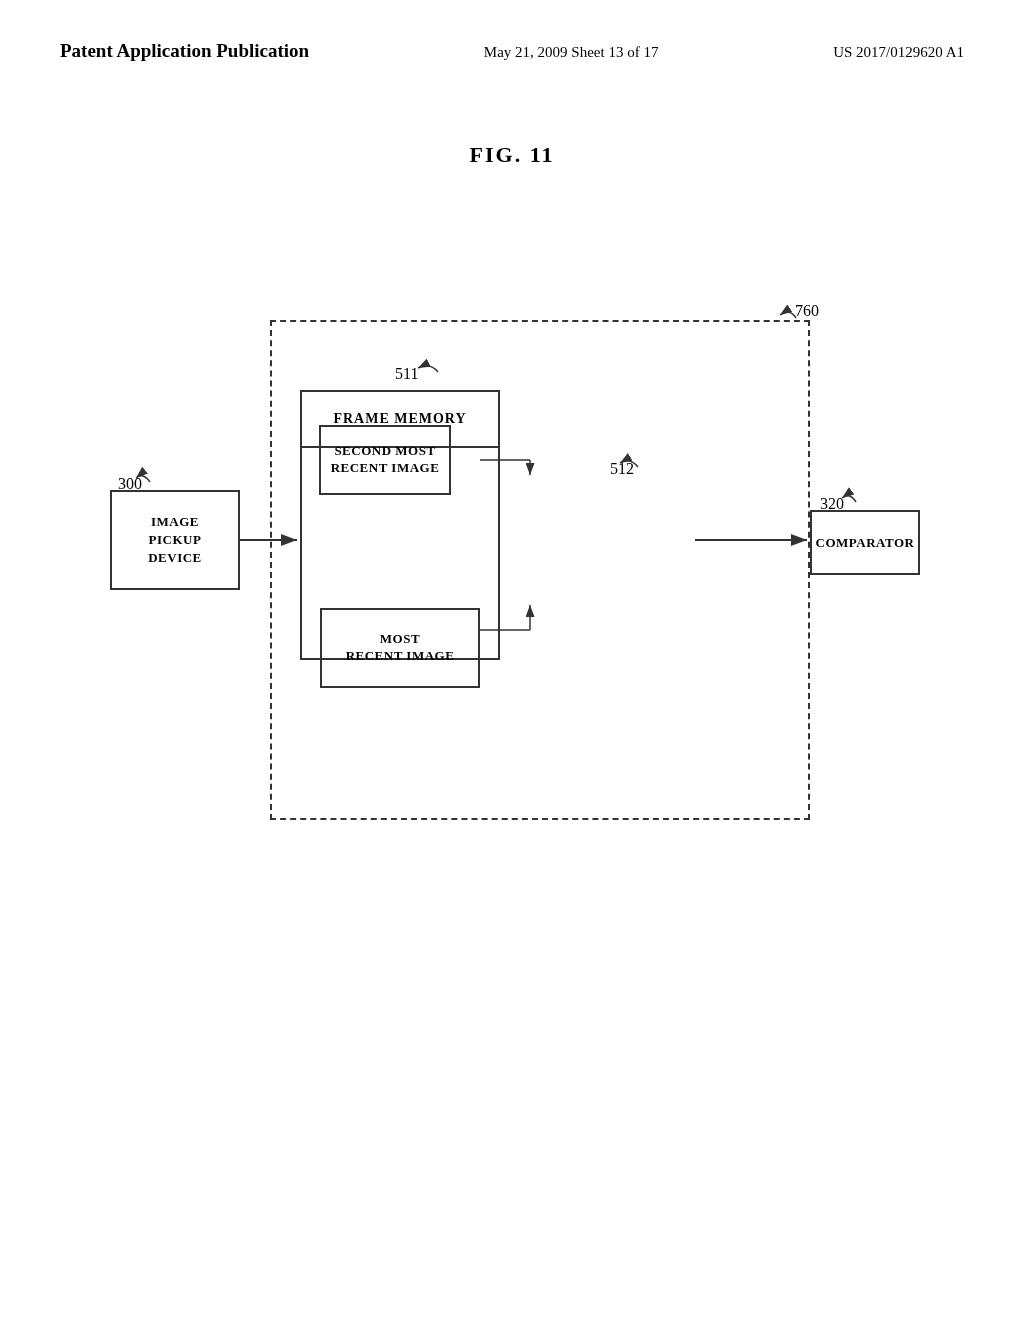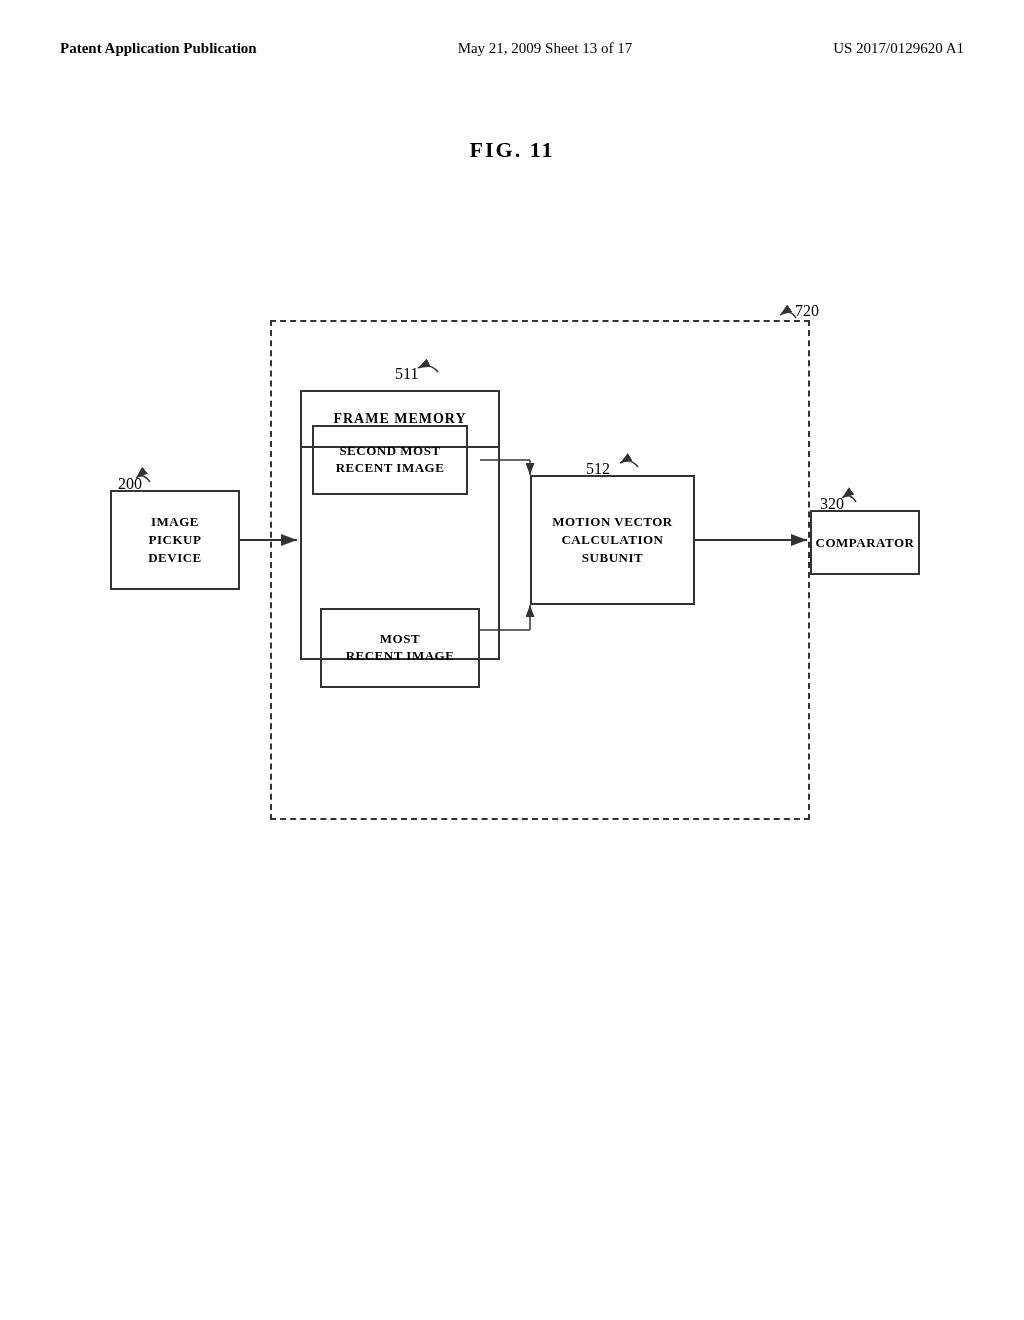--- a/index.html
+++ b/index.html
@@ -16,21 +16,21 @@
     .header {
       display: flex;
       justify-content: space-between;
       align-items: baseline;
       padding: 40px 60px 0 60px;
       font-size: 15px;
     }
 
     .header-left {
       font-weight: bold;
-      font-size: 15px;
+      font-size: 19px;
     }
 
     .header-center {
       font-size: 15px;
     }
 
     .header-right {
       font-size: 15px;
     }
 
@@ -94,22 +94,22 @@
       font-size: 14px;
       font-weight: bold;
       border-bottom: 2px solid #333;
       letter-spacing: 1px;
     }
 
     
     .second-most-box {
       position: absolute;
       top: 165px;
-      left: 212px;
-      width: 156px;
+      left: 219px;
+      width: 132px;
       height: 70px;
       border: 2px solid #333;
       display: flex;
       align-items: center;
       justify-content: center;
       text-align: center;
     }
 
     .second-most-box span {
       font-size: 13px;
@@ -157,21 +157,21 @@
       font-size: 13px;
       font-weight: bold;
       line-height: 1.4;
       letter-spacing: 0.5px;
     }
 
     
     .label-512 {
       position: absolute;
       top: 200px;
-      left: 486px;
+      left: 510px;
       font-size: 16px;
       text-align: center;
     }
 
     
     .image-pickup-box {
       position: absolute;
       top: 230px;
       left: 10px;
       width: 130px;
@@ -272,43 +272,40 @@
 
     <path d="M 538,207 Q 530,197 520,203" stroke="#333" stroke-width="1.5" fill="none" marker-end="url(#arrowhead)"></path>
 
     <path d="M 50,222 Q 43,212 36,218" stroke="#333" stroke-width="1.5" fill="none" marker-end="url(#arrowhead)"></path>
 
     <path d="M 756,242 Q 750,232 742,238" stroke="#333" stroke-width="1.5" fill="none" marker-end="url(#arrowhead)"></path>
   </svg>
 
   <div class="outer-dashed"></div>
 
-  <div class="label-510">720</div>
+  <div class="label-510">760</div>
 
   <div class="label-511">511</div>
 
   <div class="frame-memory-box">
     <div class="frame-memory-title">FRAME  MEMORY</div>
   </div>
 
   <div class="second-most-box">
     <span>SECOND  MOST<br>RECENT  IMAGE</span>
   </div>
 
   <div class="most-recent-box">
     <span>MOST<br>RECENT  IMAGE</span>
   </div>
 
   <div class="label-512">512</div>
 
-  <div class="motion-box">
-    <span>MOTION  VECTOR<br>CALCULATION<br>SUBUNIT</span>
-  </div>
-
-  <div class="label-500">200</div>
+
+  <div class="label-500">300</div>
 
   <div class="image-pickup-box">
     <span>IMAGE<br>PICKUP<br>DEVICE</span>
   </div>
 
   <div class="label-320">320</div>
 
   <div class="comparator-box">
     <span>COMPARATOR</span>
   </div>

